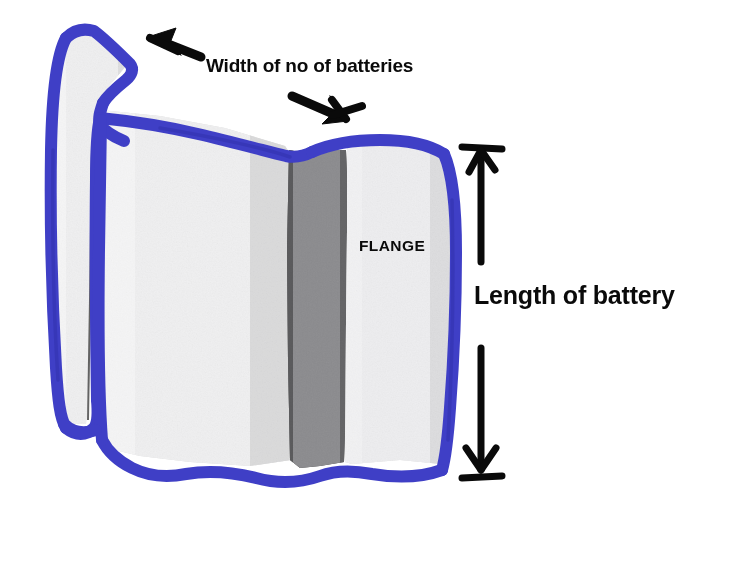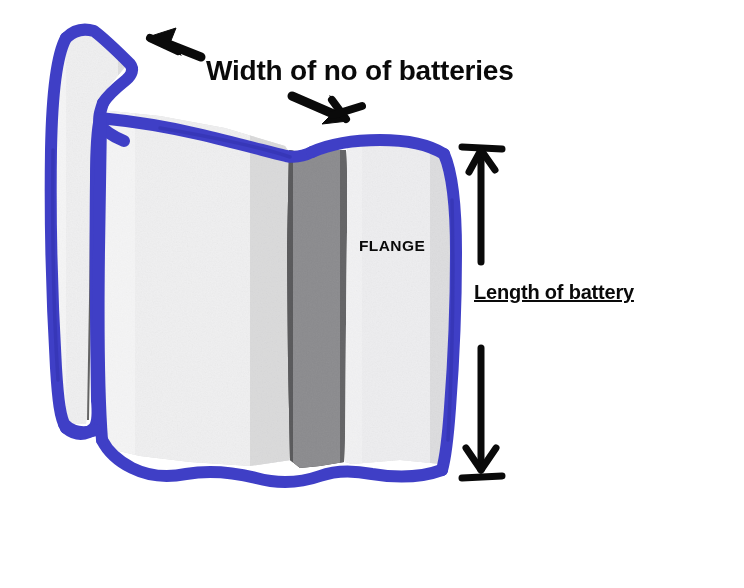--- a/index.html
+++ b/index.html
@@ -29,28 +29,27 @@
     position: absolute;
     font-family: "Liberation Sans", sans-serif;
     font-weight: bold;
     color: #0a0a0a;
     white-space: nowrap;
     letter-spacing: -0.2px;
   }
   #label-width {
     left: 206px;
     top: 55px;
-    font-size: 28px;
+    font-size: 19px;
     text-align: right;
   }
   #label-length {
     left: 474px;
     top: 281px;
-    font-size: 20px;
-    text-decoration: underline;
+    font-size: 25px;
   }
   #label-flange {
     left: 359px;
     top: 237px;
     font-size: 15.5px;
     letter-spacing: 0.4px;
   }
 </style>
 </head>
 <body>

